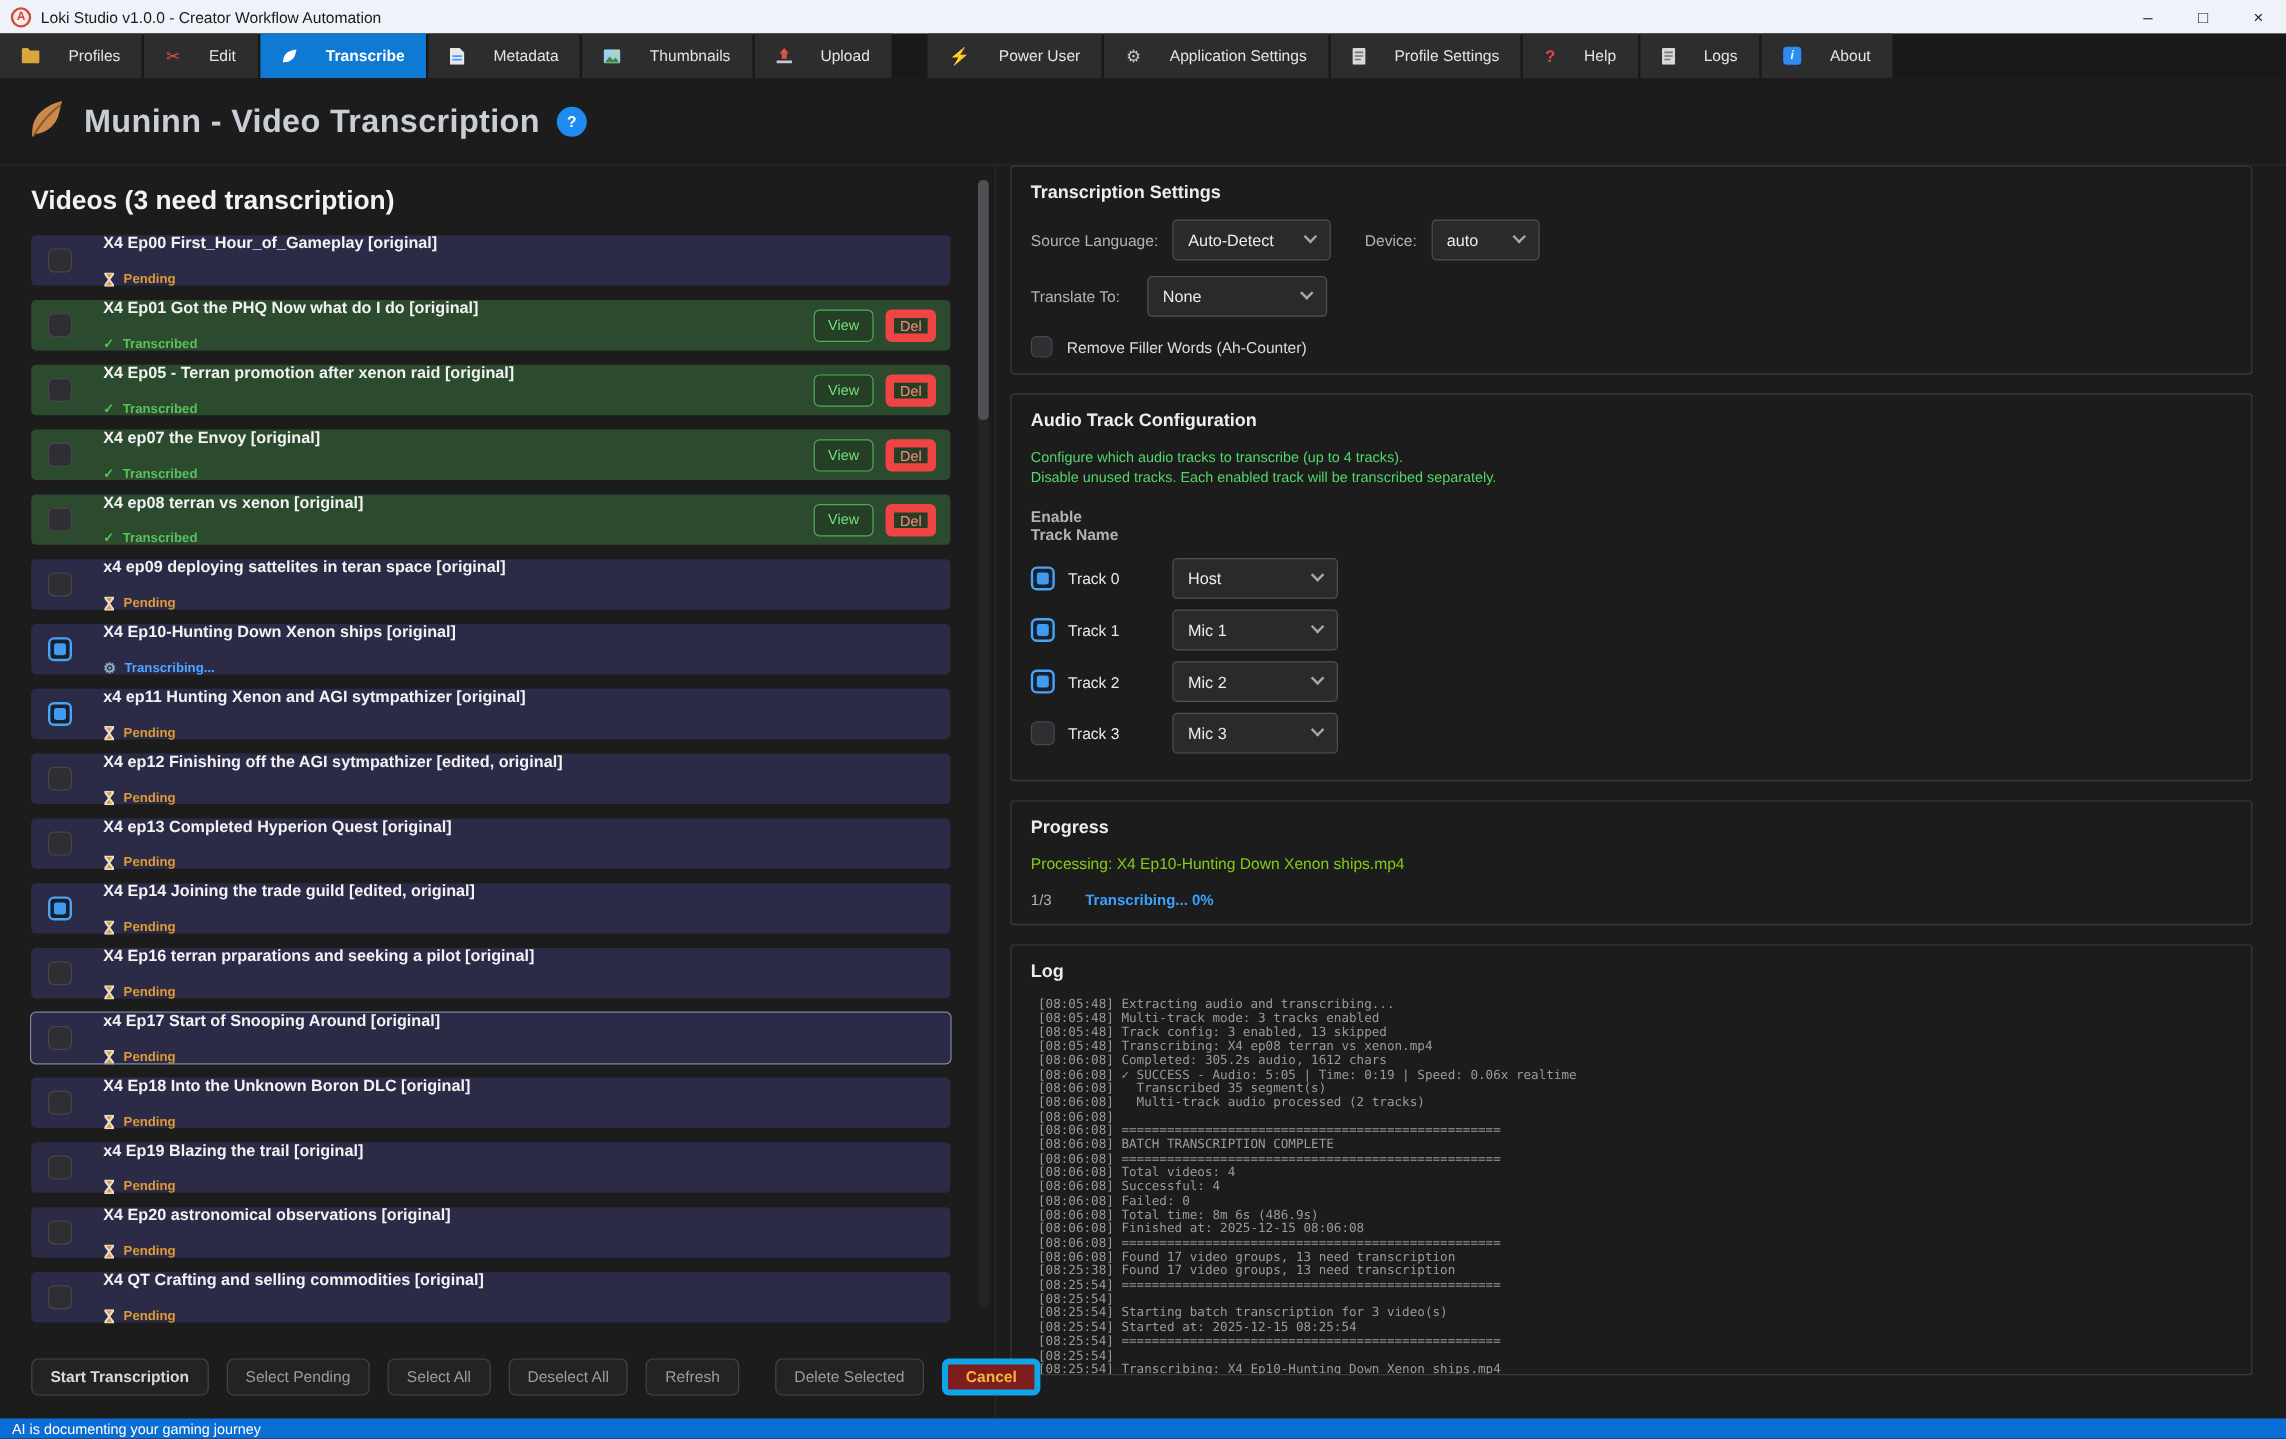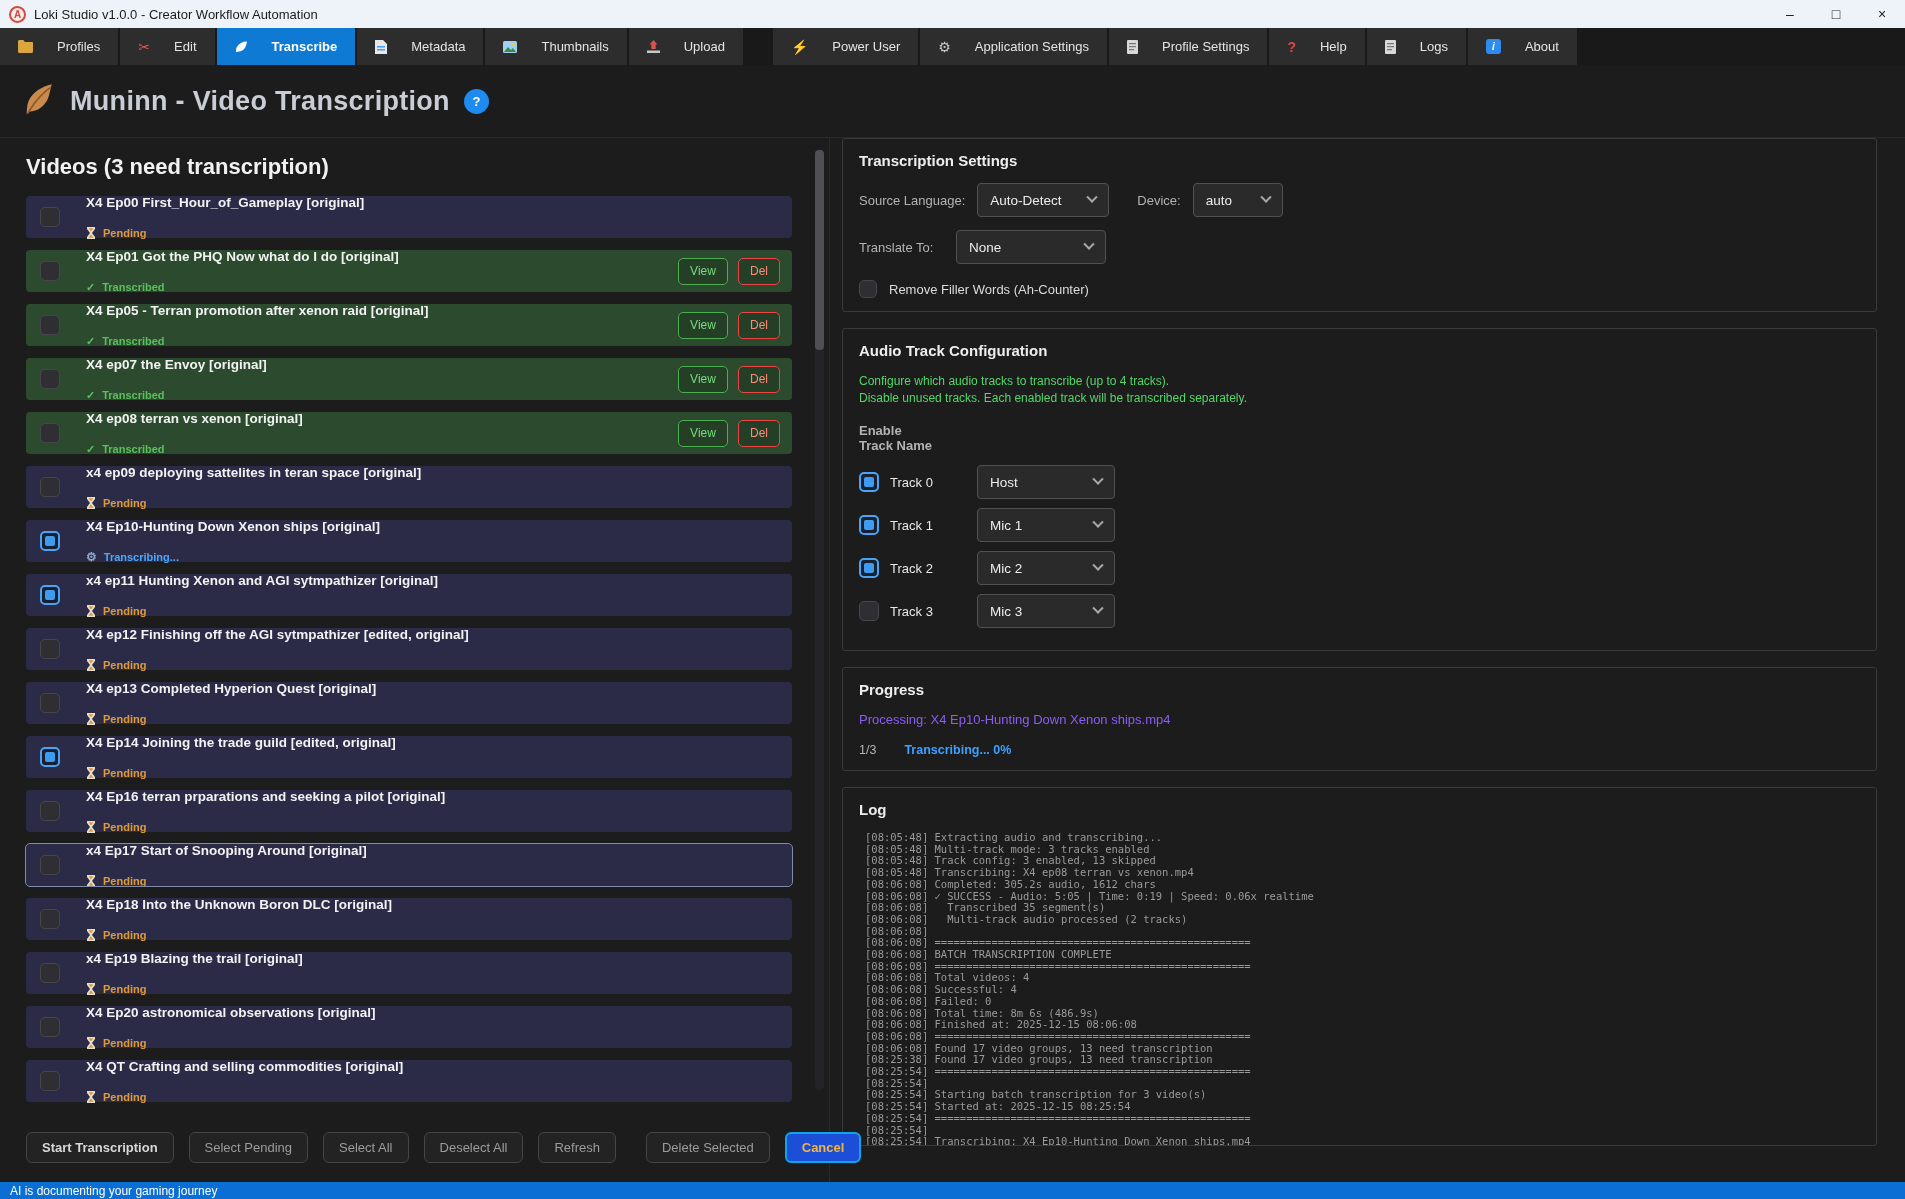--- a/index.html
+++ b/index.html
@@ -48,31 +48,31 @@
   .vi-title { font-size:13.5px; font-weight:bold; color:#f2f2f2; }
   .vi-status { display:flex; align-items:center; gap:7px; font-size:11px; font-weight:bold; }
   .vi-status.pending { color:#e09a35; }
   .vi-status.transcribed { color:#58c15c; }
   .vi-status.transcribing { color:#4da6ff; }
   .vi-status .st-icon { display:inline-flex; line-height:1; }
   .vi-status.transcribing .st-icon { color:#8fa8c8; font-size:12px; }
   .vi-actions { margin-left:auto; display:flex; gap:10px; }
   .btn-view { width:50px; height:27px; border:1px solid #4caf50; color:#74de7c; border-radius:5px;
               background:rgba(0,0,0,.15); font-size:12px; font-family:inherit; }
-  .btn-del  { width:42px; height:27px; border:1px solid #ef4444; color:#ff8a75; border-radius:5px;
+  .btn-del  { width:42px; height:27px; border:7px solid #ef4444; color:#ff8a75; border-radius:5px;
               background:rgba(0,0,0,.15); font-size:12px; font-family:inherit; }
 
   .list-scrollbar { position:absolute; right:5px; top:12px; width:9px; height:940px; background:#242427; border-radius:4px; }
   .list-scrollbar .thumb { width:9px; height:200px; background:#4f4f54; border-radius:4px; }
 
   .footer-actions { width:766px; display:flex; gap:15px; margin-top:30px; align-items:center; }
   .fbtn { height:31px; padding:0 15px; background:#232323; border:1px solid #454545; border-radius:6px;
           color:#9c9c9c; font-size:13px; font-family:inherit; white-space:nowrap; }
   .fbtn.primary { color:#d8d8d8; font-weight:bold; }
-  .fbtn.warning { border:2px solid #0ea5e9; color:#f2b53e; font-weight:bold; background:#1d4ed8; }
+  .fbtn.warning { border:5px solid #0ea5e9; color:#f2b53e; font-weight:bold; background:#7f1d1d; }
   .fspacer { flex:1; }
 
   
   .right-col { flex:1; padding:0 28px 0 12px; display:flex; flex-direction:column; }
   .section { border:1px solid #3a3a3a; border-radius:3px; padding:13px 16px; }
   .section + .section { margin-top:16px; }
   .section-title { font-size:15px; font-weight:bold; color:#ededed; margin-bottom:14px; }
   .form-row { display:flex; align-items:center; margin-bottom:13px; font-size:13px; color:#b3b3b3; }
   .form-row .lbl { margin-right:12px; }
   .select { height:34px; background:#2a2a2a; border:1px solid #515151; border-radius:4px; color:#ececec;
@@ -83,21 +83,21 @@
   .dev-label { margin-left:28px; margin-right:12px; }
   .check-row { display:flex; align-items:center; gap:12px; margin-top:16px; color:#dcdcdc; font-size:13px; }
 
   .hint { color:#52d769; font-size:12px; line-height:17px; }
   .grid-headers { display:flex; font-size:13px; font-weight:bold; color:#b3b3b3; margin:16px 0 12px;flex-direction:column; }
   .gh-enable { width:118px; }
   .track-row { display:flex; align-items:center; margin-bottom:9px; }
   .track-left { width:118px; display:flex; align-items:center; gap:11px; }
   .track-label { color:#e8e8e8; font-size:13px; }
 
-  .progress-line { font-size:13px; color:#8b5cf6; margin-bottom:16px; }
+  .progress-line { font-size:13px; color:#84cc16; margin-bottom:16px; }
   .progress-status { display:flex; gap:28px; font-size:12.5px; color:#b3b3b3; align-items:center; }
   .progress-pct { color:#3da1ff; font-weight:bold; }
 
   .log-section { flex:1; margin-bottom:36px; overflow:hidden; }
   .log-body { font-family:"DejaVu Sans Mono",monospace; font-size:10.5px; line-height:11.7px; color:#9a9a9a;
               white-space:pre; margin-top:8px; padding-left:6px; }
 
   
   .statusbar { position:absolute; left:0; right:0; bottom:0; height:17px; background:#0a6ed4; color:#fff;
                font-size:12px; display:flex; align-items:center; padding-left:10px; }

